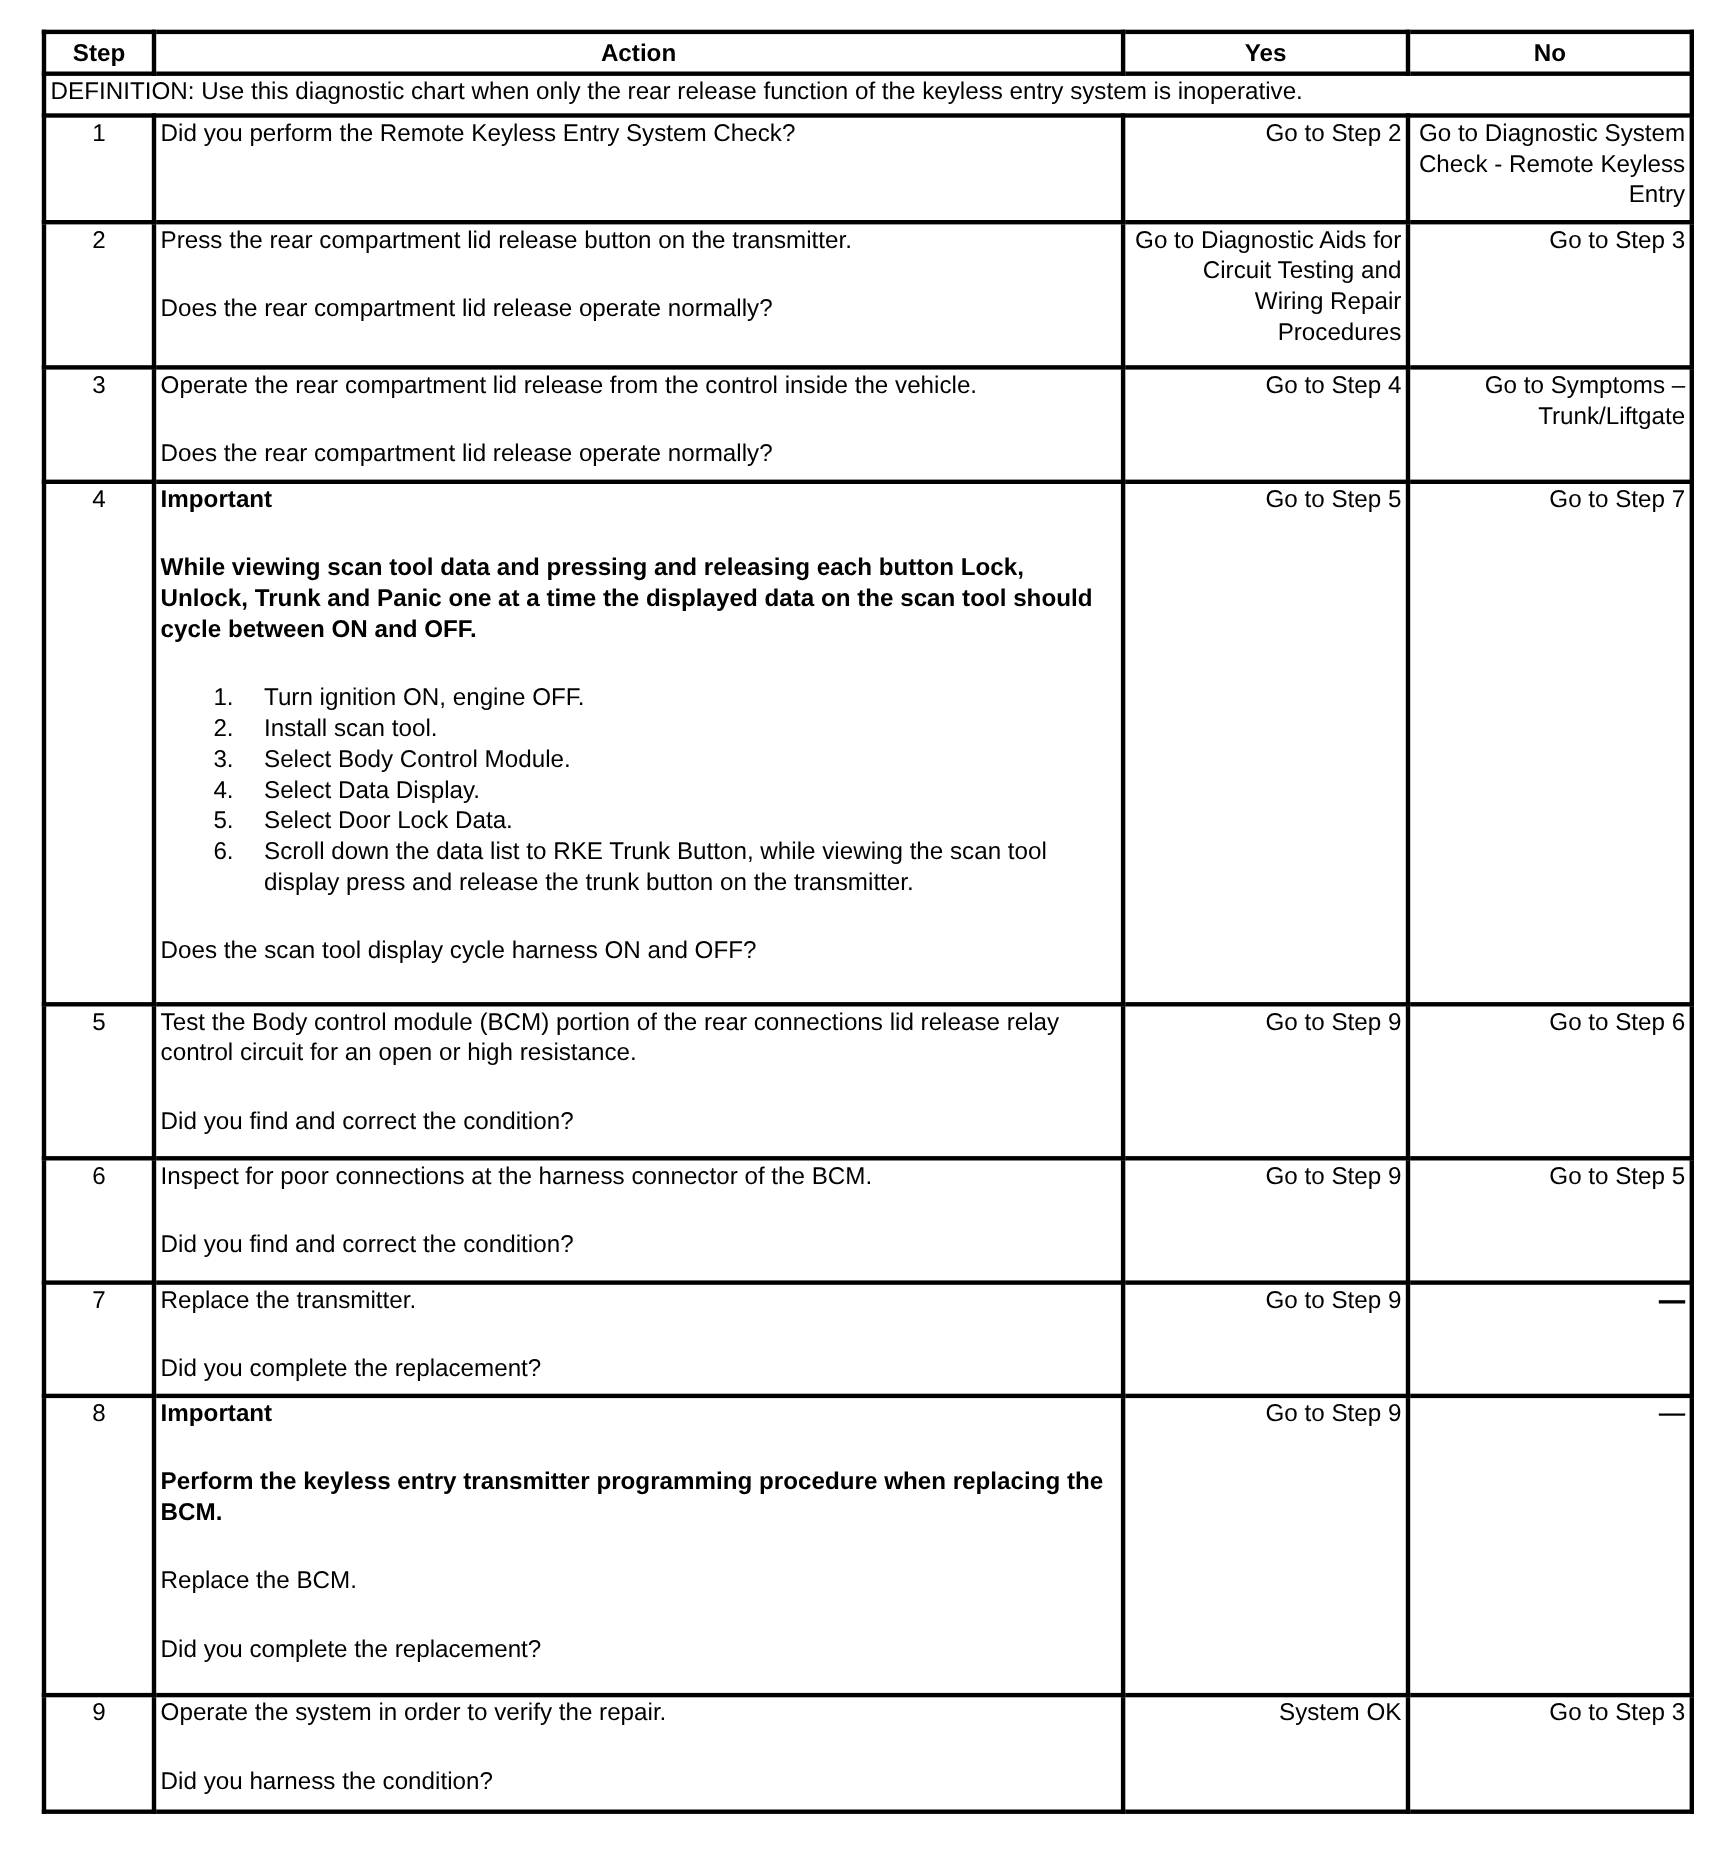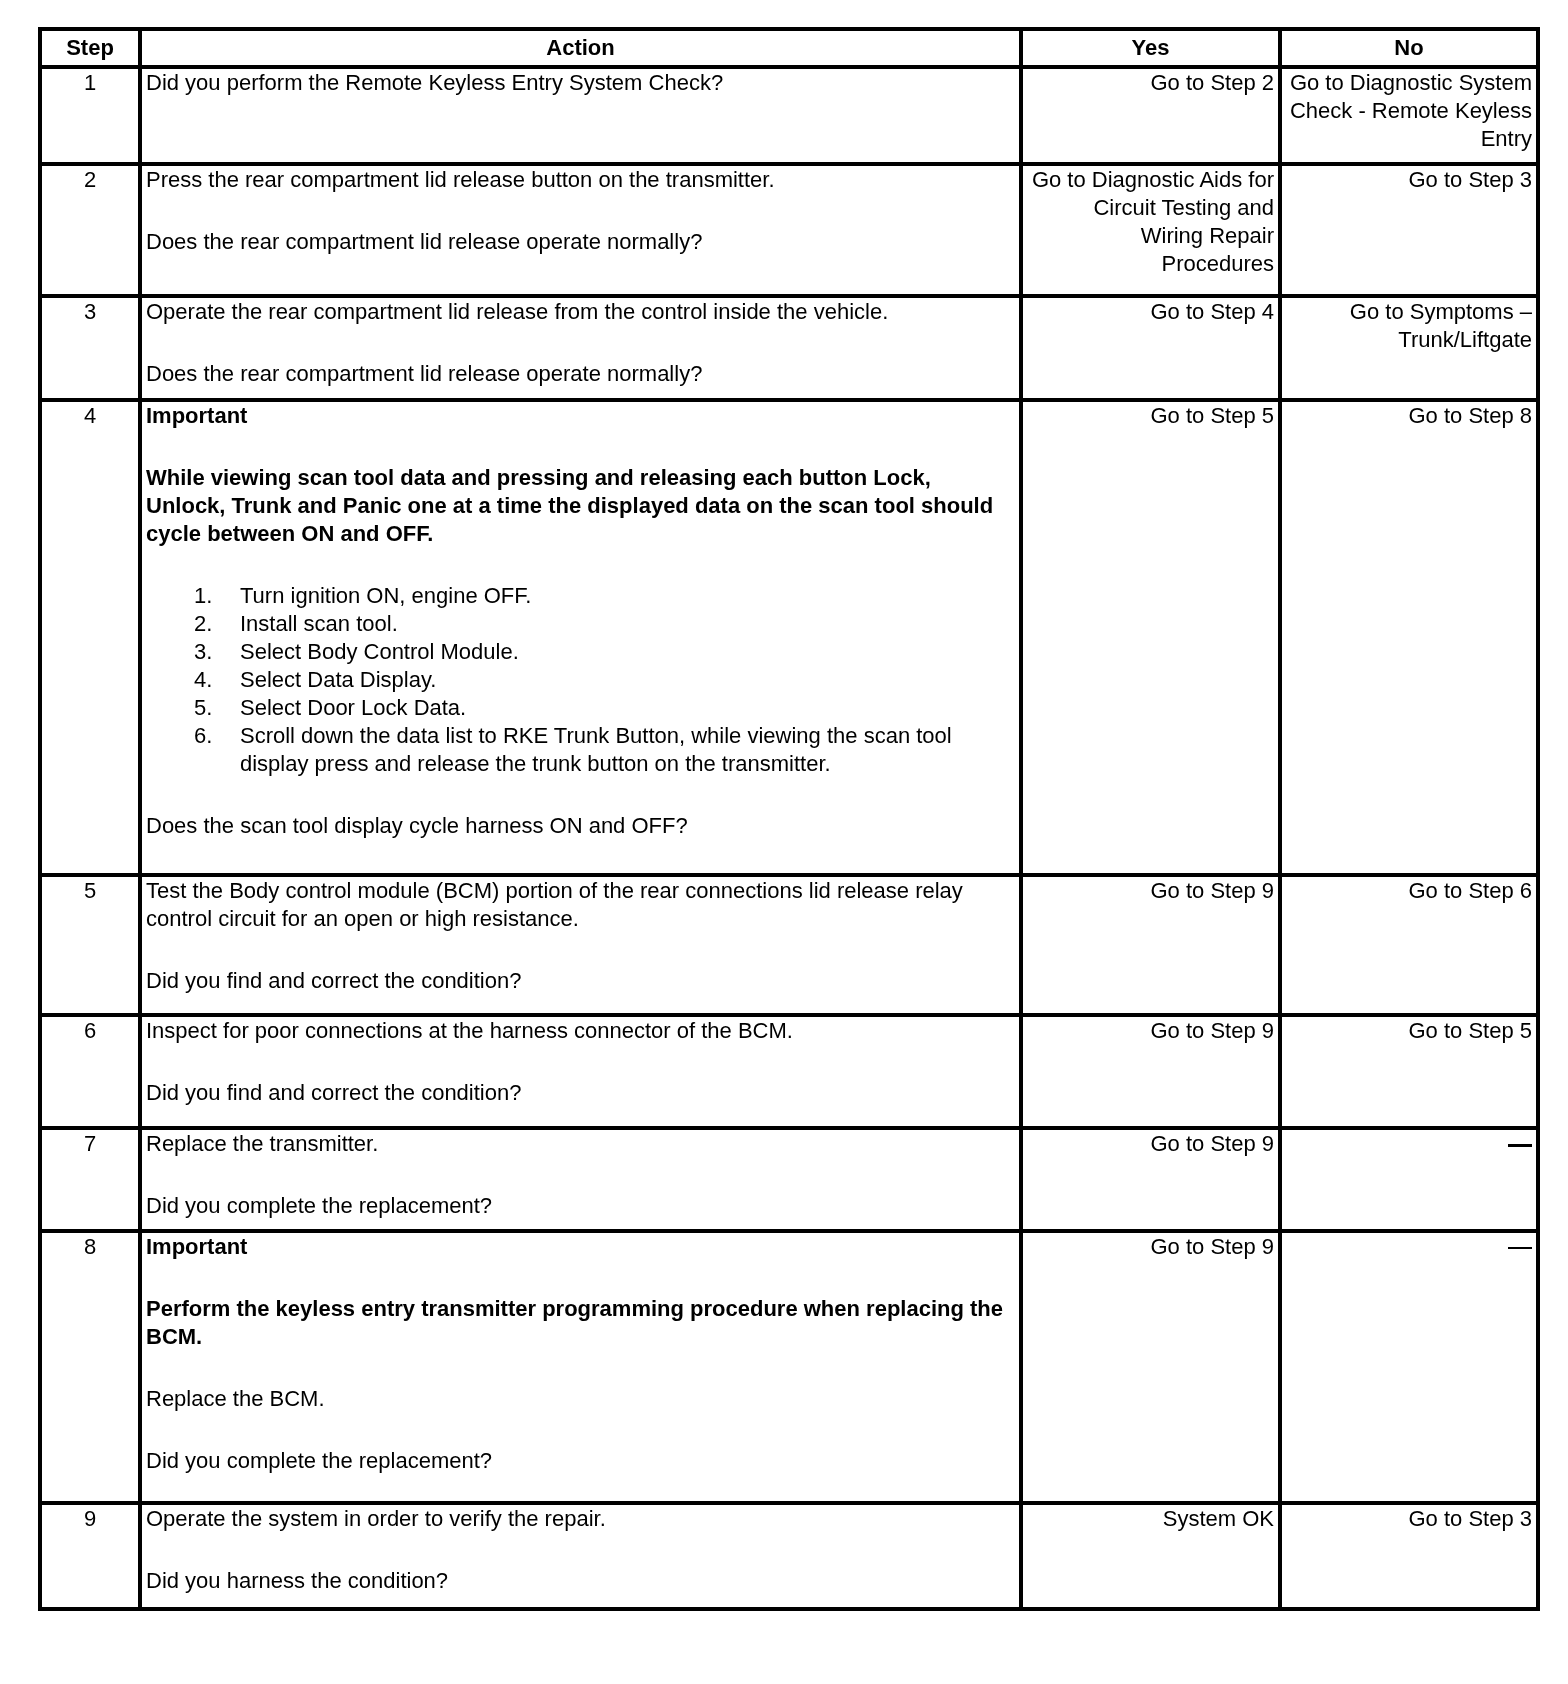--- a/index.html
+++ b/index.html
@@ -44,20 +44,23 @@
   </colgroup>
   <thead>
     <tr>
       <th>Step</th>
       <th>Action</th>
       <th>Yes</th>
       <th>No</th>
     </tr>
   </thead>
   <tbody>
+    <tr>
+      <td class="def" colspan="4">DEFINITION: Use this diagnostic chart when only the rear release function of the keyless entry system is inoperative.</td>
+    </tr>
 
     <tr style="height:97px">
       <td class="step">1</td>
       <td class="action">
         <p class="p">Did you perform the Remote Keyless Entry System Check?</p>
       </td>
       <td class="yes">Go to Step 2</td>
       <td class="no">Go to Diagnostic System Check - Remote Keyless Entry</td>
     </tr>
 
@@ -113,21 +116,21 @@
             </li>
           <li>
               <span class="num">6.</span>
               <span class="txt">Scroll down the data list to RKE Trunk Button, while viewing the scan tool display press and release the trunk button on the transmitter.</span>
             </li>
         </ol>
         <div class="gap2"></div>
         <p class="p">Does the scan tool display cycle harness ON and OFF?</p>
       </td>
       <td class="yes">Go to Step 5</td>
-      <td class="no">Go to Step 8</td>
+      <td class="no">Go to Step 7</td>
     </tr>
 
     <tr style="height:140px">
       <td class="step">5</td>
       <td class="action">
         <p class="p">Test the Body control module (BCM) portion of the rear connections lid release relay control circuit for an open or high resistance.</p>
         <div class="gap2"></div>
         <p class="p">Did you find and correct the condition?</p>
       </td>
       <td class="yes">Go to Step 9</td>

